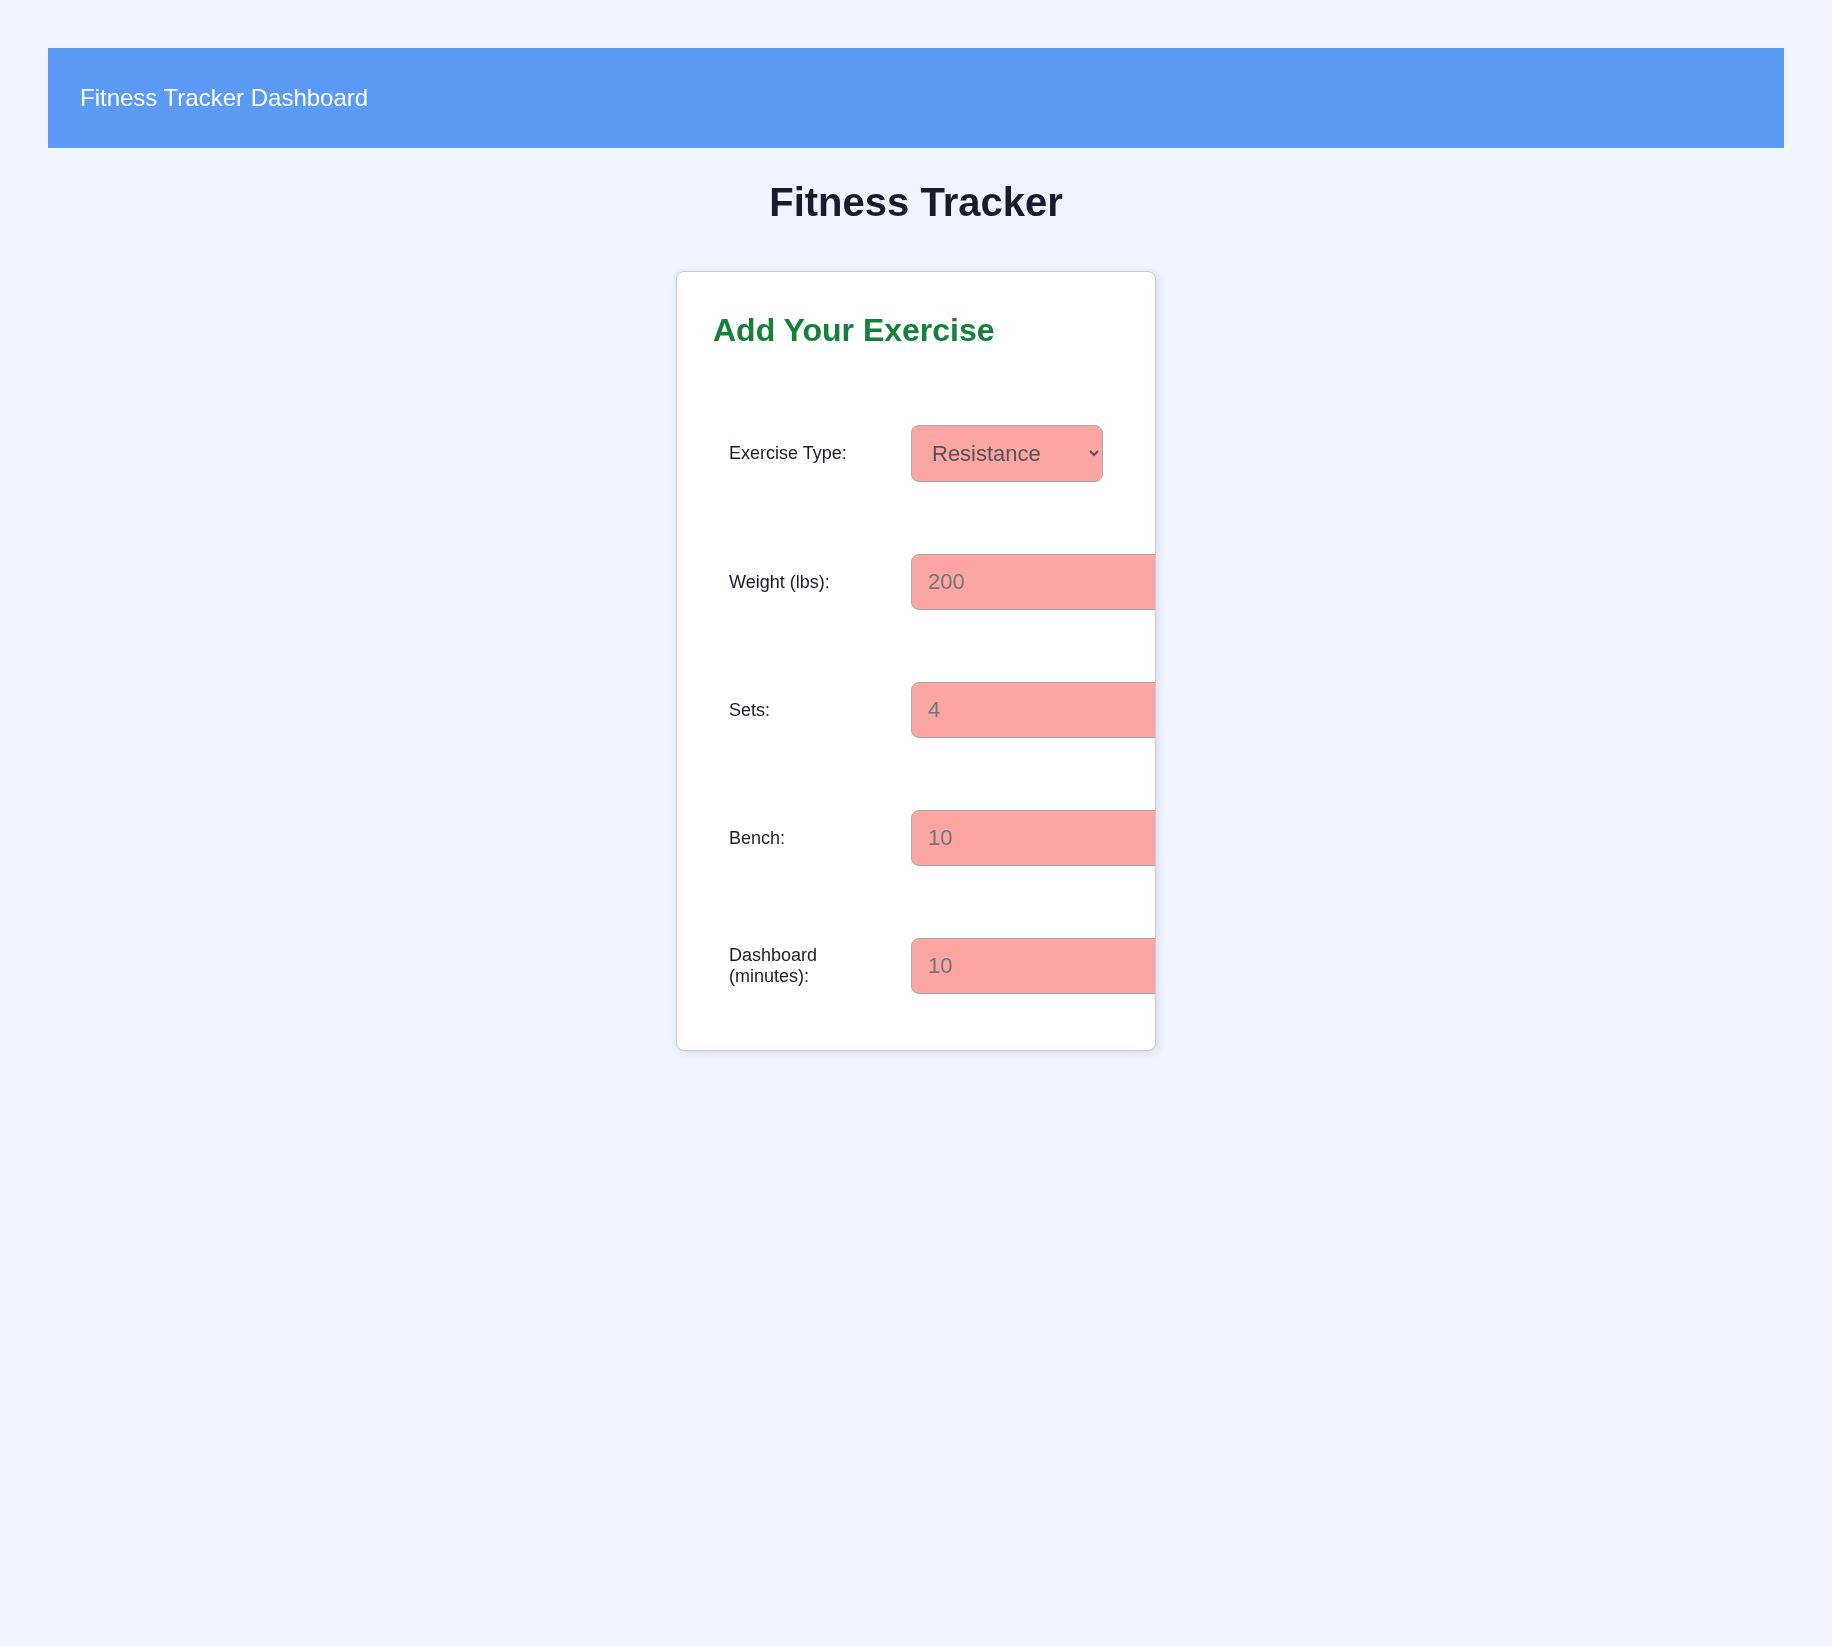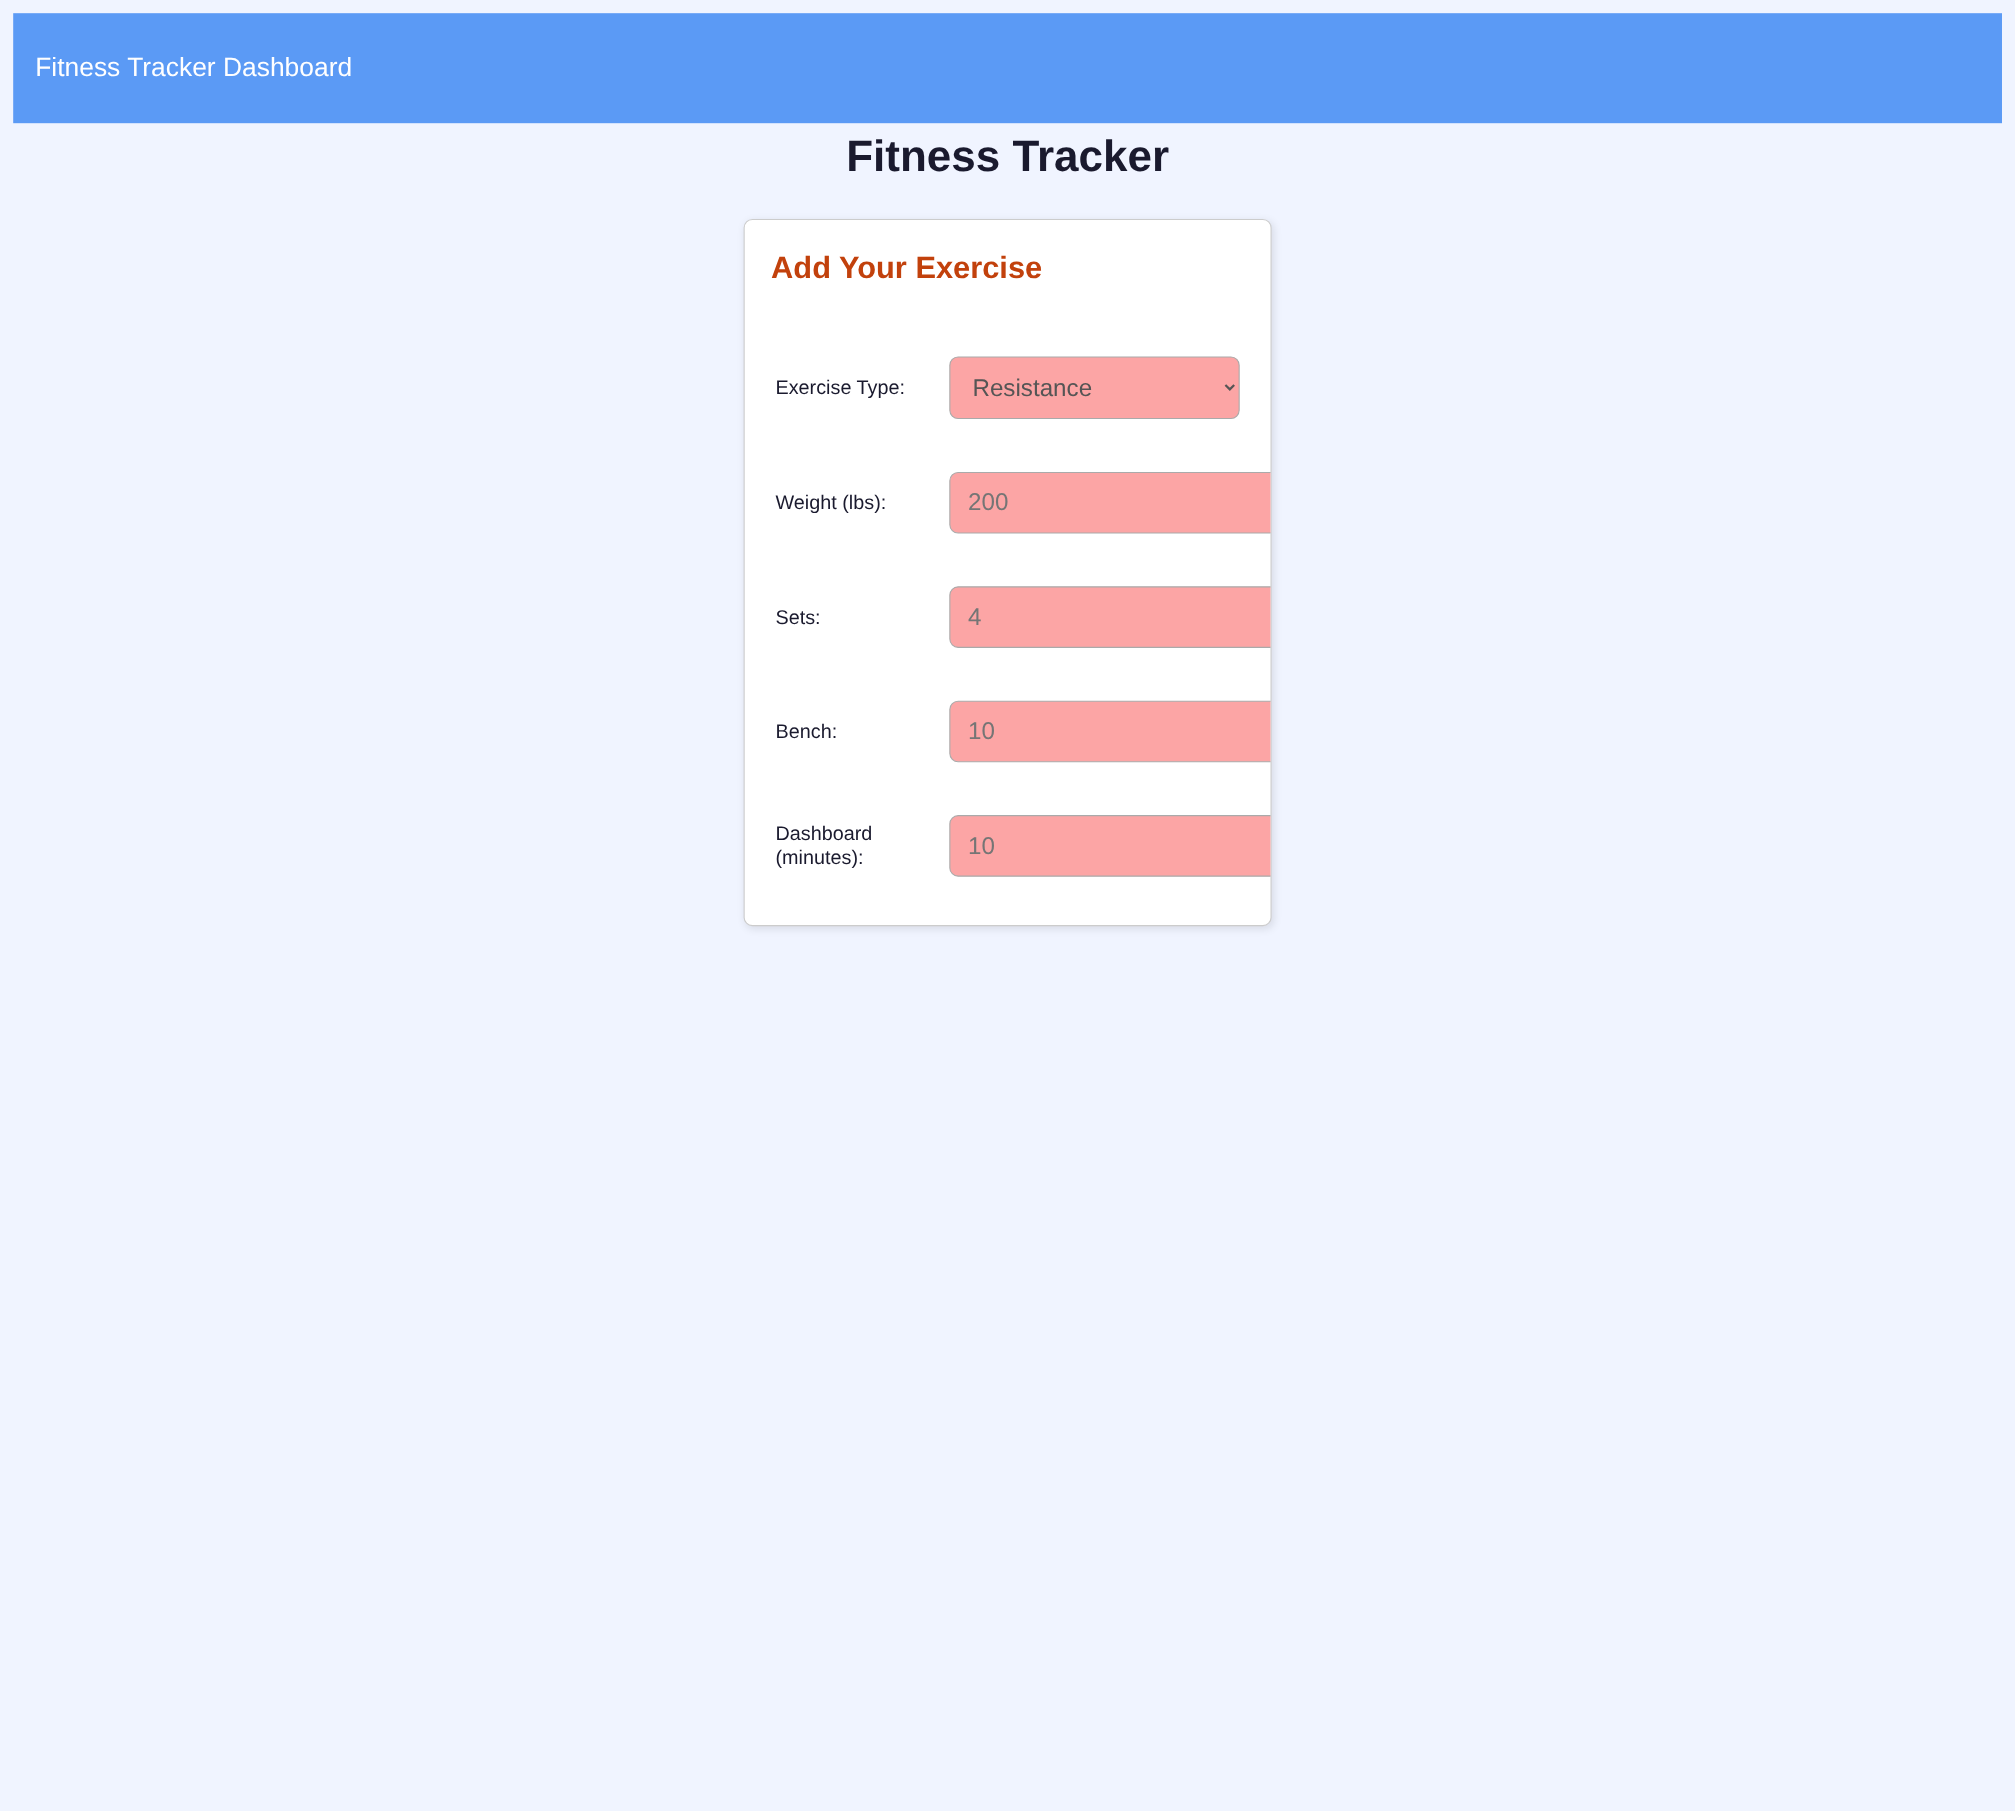--- a/index.html
+++ b/index.html
@@ -1,17 +1,17 @@
 <!DOCTYPE html>
 <html><head>
   <meta charset="utf-8">
   <style>
     * {
       box-sizing: border-box;
-      margin: 4px;
+      margin: 16px;
       padding: 0;
     }
 
     body {
       font-family: Arial, sans-serif;
       background-color: #f0f4ff;
       min-height: 1646px;
     }
 
     header {
@@ -47,23 +47,23 @@
       border-radius: 8px;
       border: 1px solid #ccc;
       box-shadow: 2px 2px 8px rgba(0,0,0,0.1);
       width: 480px;
       padding: 24px 20px 0 20px;
       position: relative;
       overflow: hidden;
     }
 
     .form-card-title {
-      font-size: 28px;
+      font-size: 32px;
       font-weight: bold;
-      color: #c2410c;
+      color: #15803d;
       margin-bottom: 60px;
     }
 
     .form-group {
       display: flex;
       align-items: center;
       margin-bottom: 40px;
     }
 
     .form-label {

